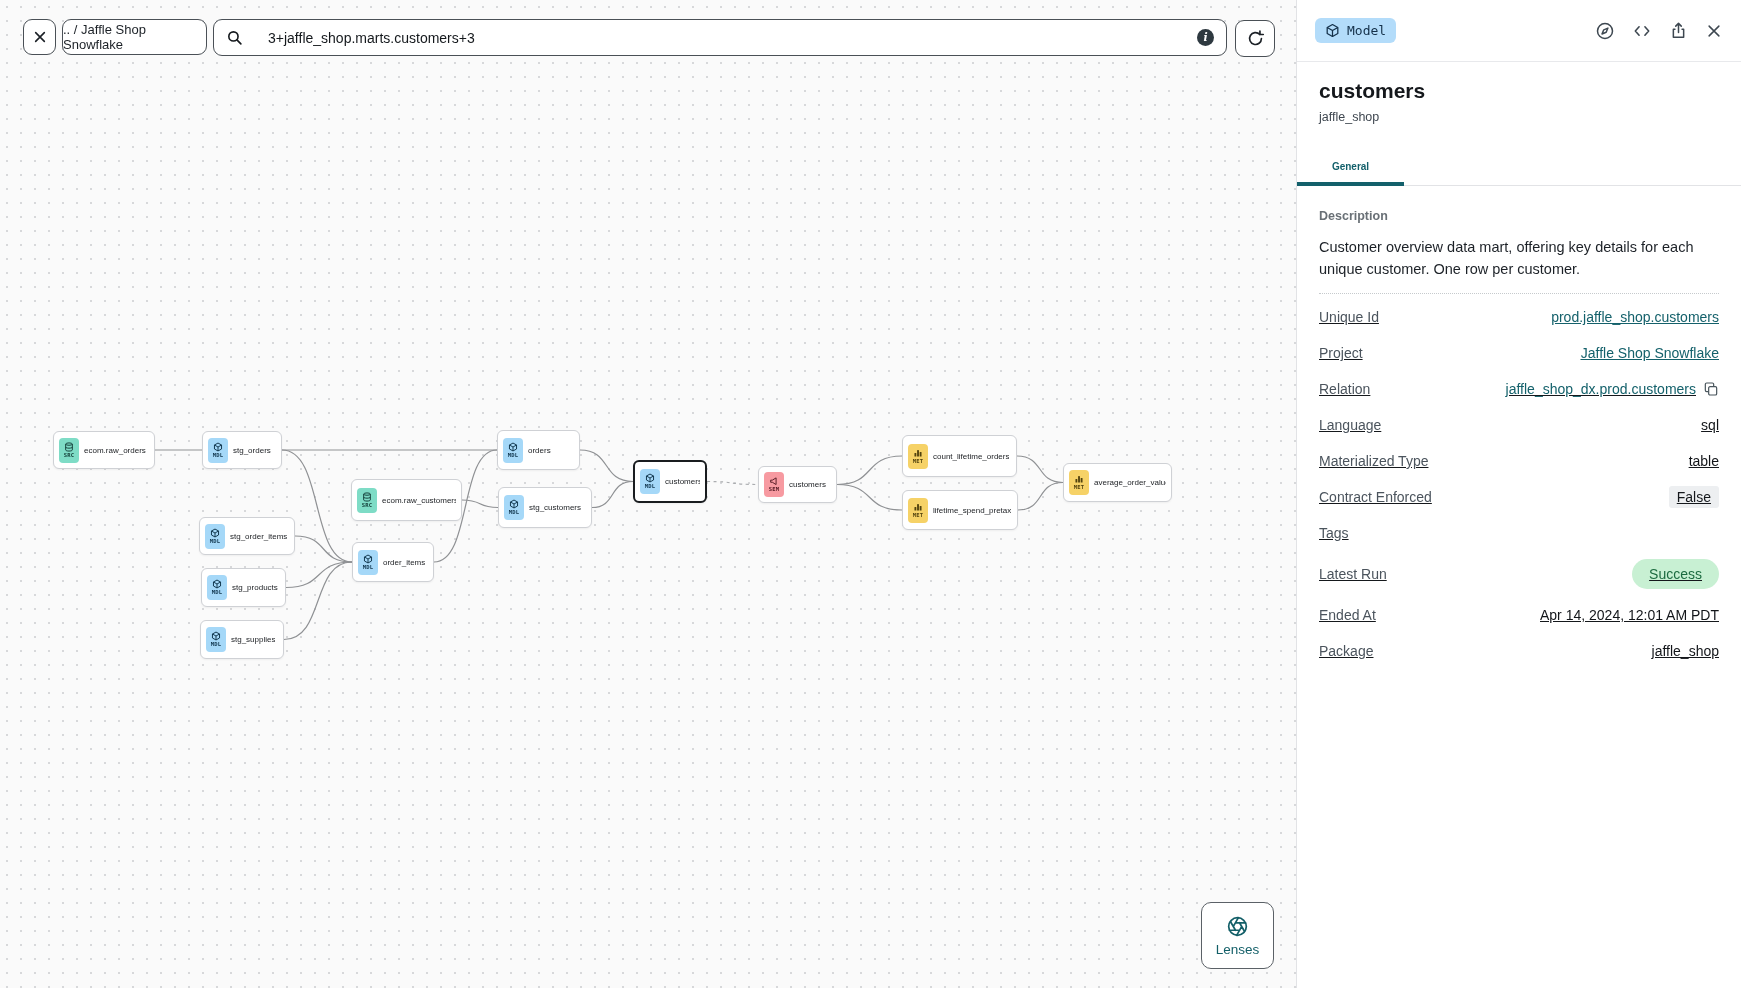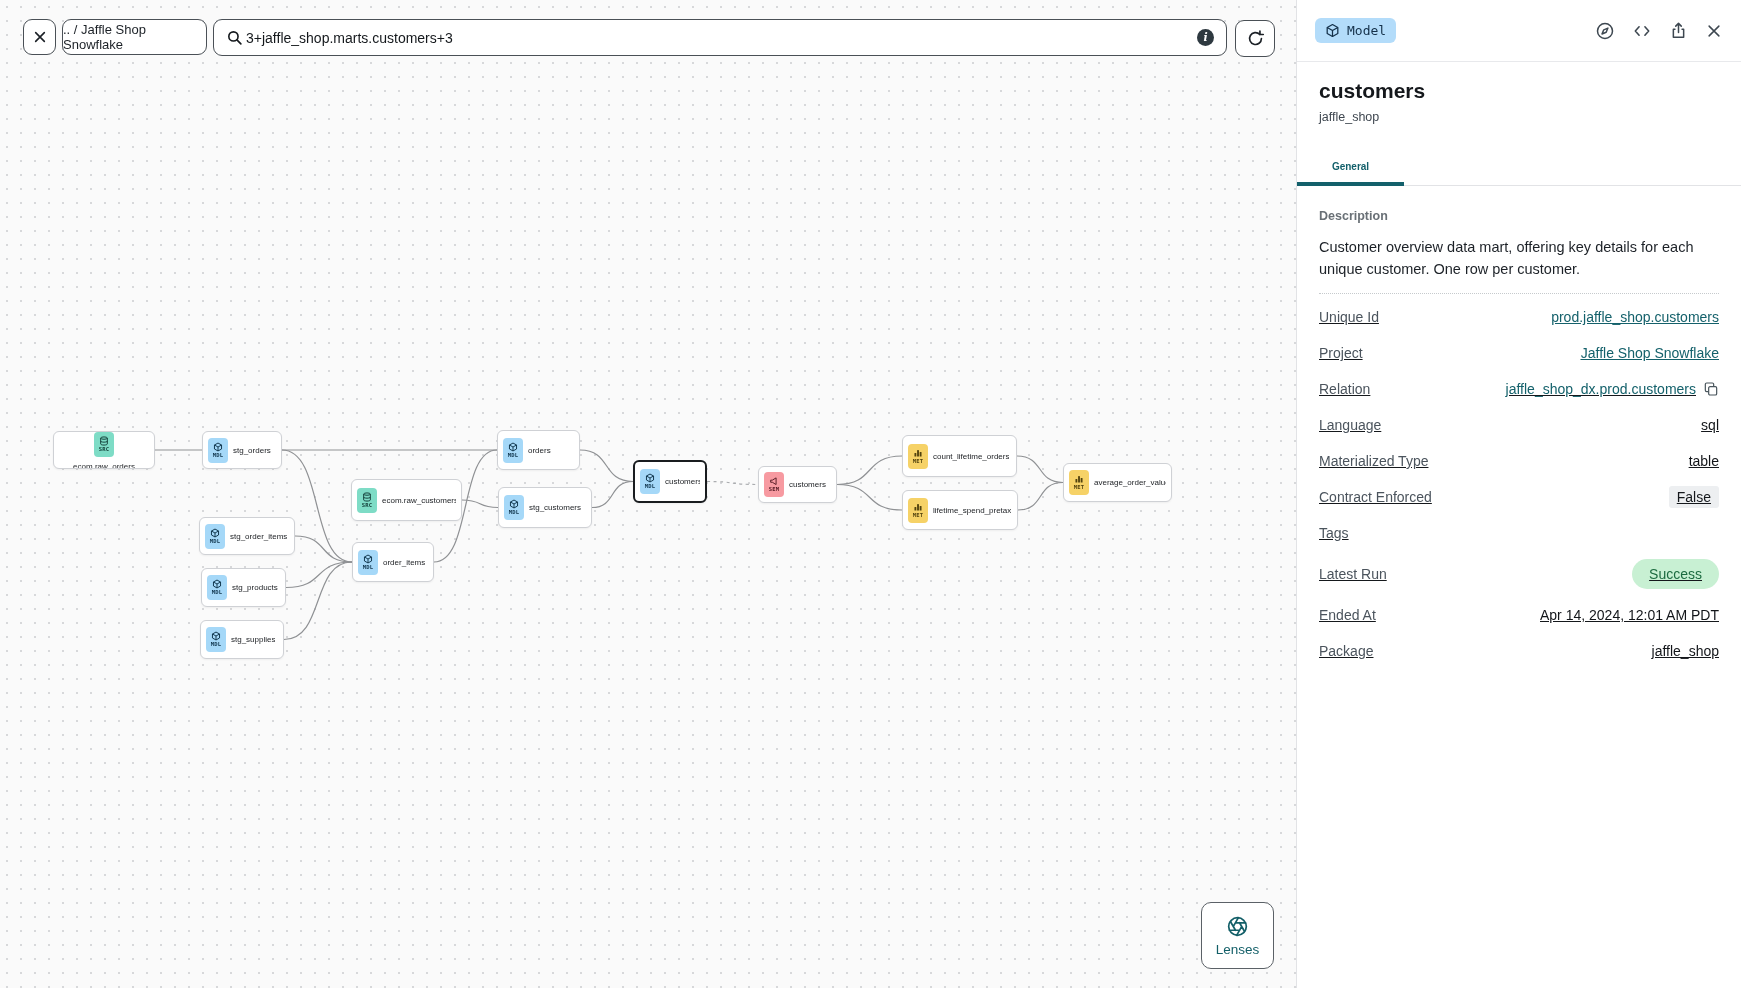--- a/index.html
+++ b/index.html
@@ -15,21 +15,21 @@
     background-color:#fafafa;
     background-image:radial-gradient(circle,#d7d8da 1px, transparent 1.25px);
     background-size:14px 14px;
   }
   .ctrl {
     position:absolute; background:#fff; border:1px solid #4a5056; border-radius:9px;
     display:flex; align-items:center; justify-content:center; color:#1b2026;
   }
   #close-btn   { left:23px;  top:19px; width:33px;  height:36px; cursor:pointer; }
   #crumb       { left:62px;  top:19px; width:145px; height:36px; font-size:13px; cursor:pointer; }
-  #searchbox   { left:213px; top:19px; width:1014px; height:37px; justify-content:flex-start; padding:11px 12px; gap:1px; }
+  #searchbox   { left:213px; top:19px; width:1014px; height:37px; justify-content:flex-start; padding:11px 12px; gap:23px; }
   #searchbox input { border:none; outline:none; flex:1; background:transparent; font:14px "Liberation Sans",sans-serif; color:#14181c; }
   .info-dot {
     width:17px; height:17px; border-radius:50%; background:#2e3940; color:#fff; flex:none;
     font:italic 700 11px "DejaVu Serif", serif; display:flex; align-items:center; justify-content:center; cursor:pointer;
   }
   #refresh-btn { left:1235px; top:20px; width:40px; height:37px; cursor:pointer; }
 
   #edges { position:absolute; left:0; top:0; }
   .edge { fill:none; stroke:#8f9194; stroke-width:1.2; }
   .edge.dashed { stroke:#aaacaf; stroke-dasharray:3 3.5; }
@@ -104,21 +104,21 @@
       <path d="M434,562 C471.8,562 459.2,450 497,450" class="edge"></path>
       <path d="M580,450 C611.8,450 601.2,481.5 633,481.5" class="edge"></path>
       <path d="M592,507.5 C616.6,507.5 608.4,481.5 633,481.5" class="edge"></path>
       <path d="M707,481.5 C737.6,481.5 727.4,484.5 758,484.5" class="edge dashed"></path>
       <path d="M837,484.5 C876,484.5 863,456 902,456" class="edge"></path>
       <path d="M837,484.5 C876,484.5 863,510 902,510" class="edge"></path>
       <path d="M1017,456 C1044.6,456 1035.4,482.5 1063,482.5" class="edge"></path>
       <path d="M1018,510 C1045,510 1036,482.5 1063,482.5" class="edge"></path>
     </svg>
   <div>
-      <div class="node" style="left: 53px; top: 431px; width: 102px; height: 38px; flex-direction: column;">
+      <div class="node" style="left: 53px; top: 431px; width: 102px; height: 38px;">
         <span class="nicon" style="background:#7edcc6;color:#123d37">
           <svg width="10" height="10" viewBox="0 0 24 24" fill="none" stroke="currentColor" stroke-width="2.3">
             <ellipse cx="12" cy="5" rx="8" ry="2.8"></ellipse>
             <path d="M4 5v14c0 1.6 3.6 2.8 8 2.8s8-1.2 8-2.8V5"></path>
             <path d="M4 12c0 1.6 3.6 2.8 8 2.8s8-1.2 8-2.8"></path>
           </svg>
           <span class="ncap">SRC</span>
         </span>
         <span class="nlabel">ecom.raw_orders</span>
       </div>

